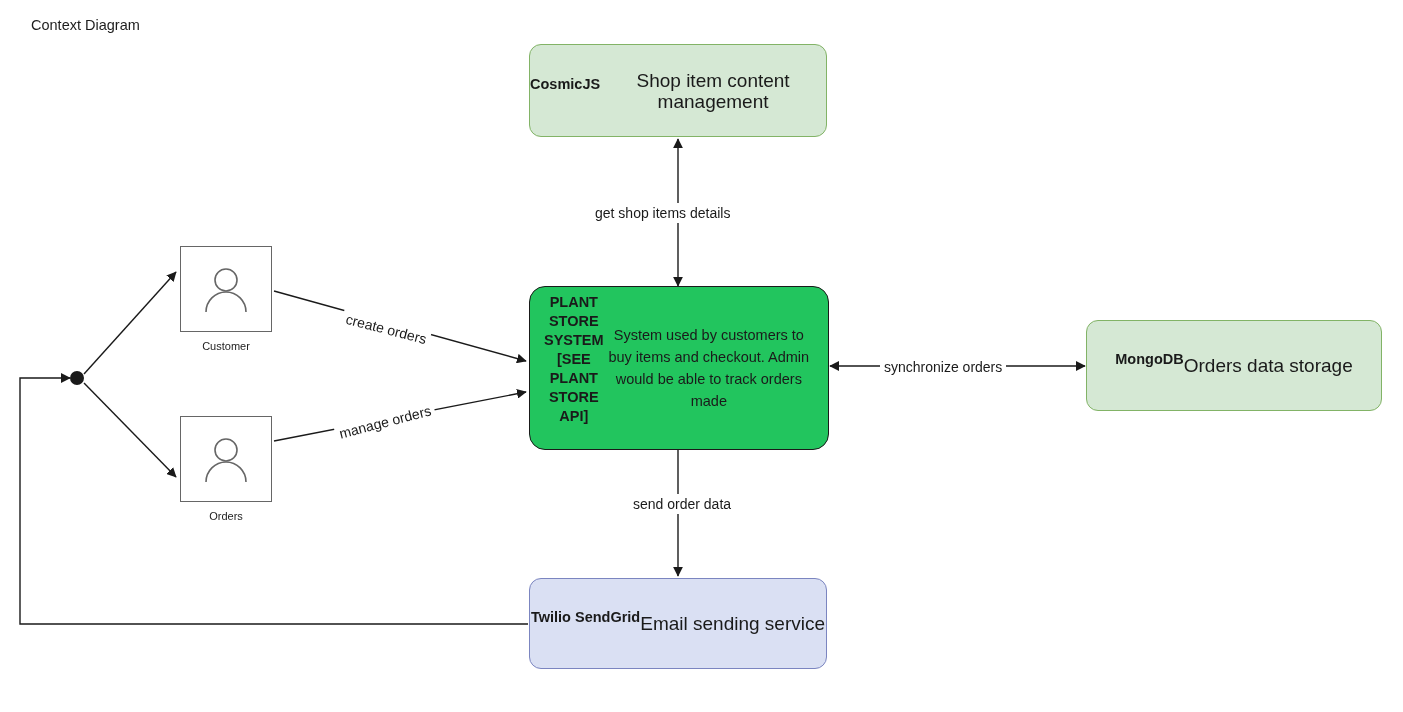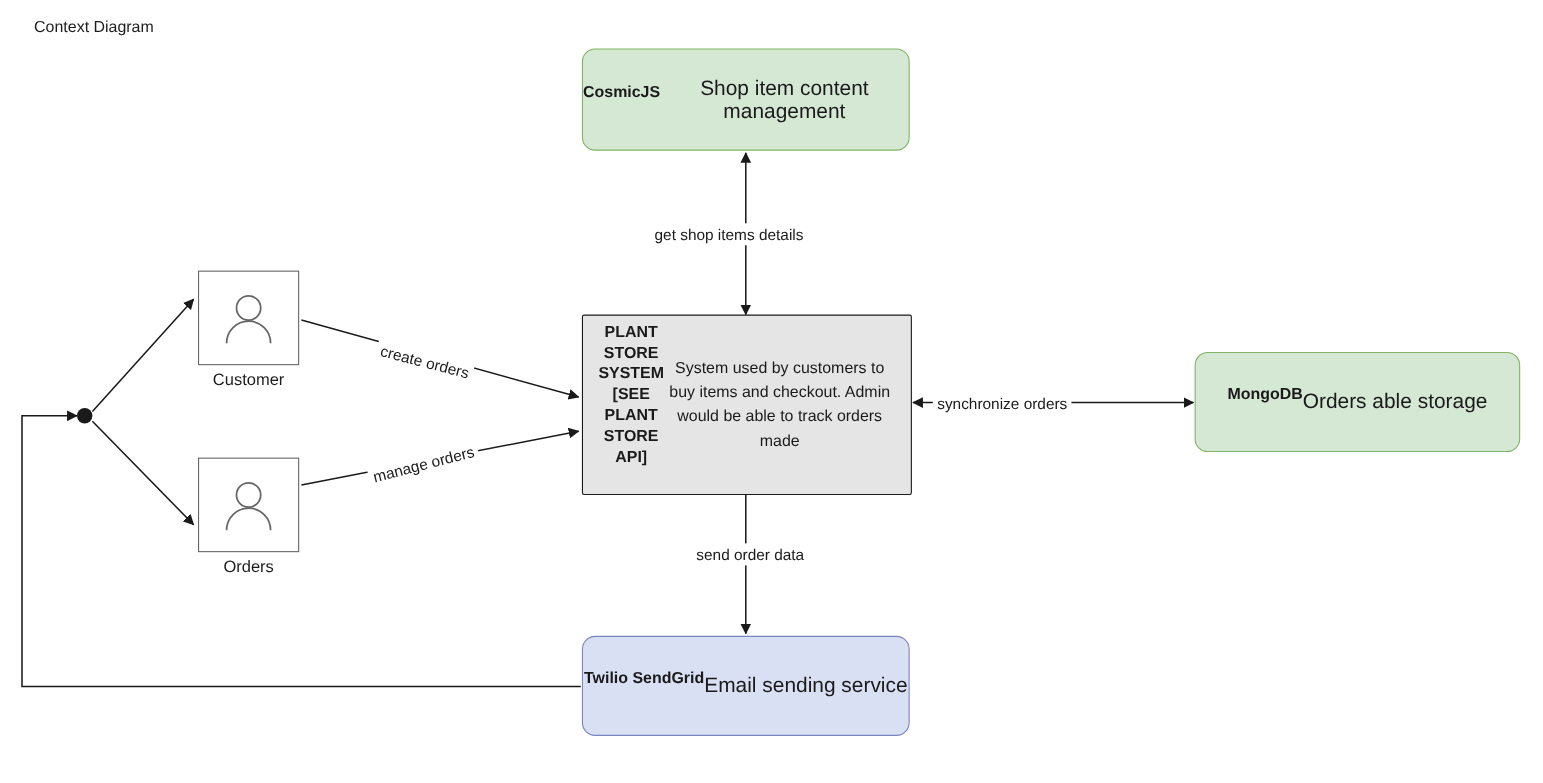--- a/index.html
+++ b/index.html
@@ -80,23 +80,23 @@
   
   .node.ext-purple {
     background: #dae0f3;
     border: 1.2px solid #7b85c0;
     border-radius: 12px;
   }
   .node.ext-purple .node-title { margin-bottom: 14px; }
 
   
   .node.system {
-    background: #e5e5e5;
+    background: #22c55e;
     border: 1.4px solid #1a1a1a;
-    border-radius: 2px;
+    border-radius: 16px;
     padding: 10px 14px;
   }
   .node.system .node-title {
     font-size: 14.5px;
     line-height: 19px;
     margin-bottom: 18px;
   }
   .node.system .node-desc {
     font-size: 14.5px;
     line-height: 22px;
@@ -113,21 +113,21 @@
     height: 86px;
     background: #ffffff;
     border: 1.4px solid #666666;
     display: flex;
     align-items: center;
     justify-content: center;
   }
   .actor-label {
     margin-top: 5px;
     text-align: center;
-    font-size: 15px;
+    font-size: 11px;
     line-height: 18px;
     color: #1d1d1d;
     white-space: nowrap;
   }
 
   
   .edge-label {
     position: absolute;
     z-index: 4;
     font-size: 14px;
@@ -172,38 +172,38 @@
 
     <line x1="84" y1="383" x2="176" y2="477" stroke="#1a1a1a" stroke-width="1.4" marker-end="url(#arrow)"></line>
   </svg>
 
   <div class="edge-label" style="left:591px; top:203px;">get shop items details</div>
 
   <div class="edge-label rot-down" style="left:341px; top:319px;">create orders</div>
 
   <div class="edge-label rot-up" style="left:334px; top:412px;">manage orders</div>
 
-  <div class="edge-label" style="left:848px; top:357px;">synchronize orders</div>
+  <div class="edge-label" style="left:880px; top:357px;">synchronize orders</div>
 
   <div class="edge-label" style="left:629px; top:494px;">send order data</div>
 
   <div class="node ext-green" style="left:529px; top:44px; width:298px; height:93px;">
     <div class="node-title">CosmicJS</div>
     <div class="node-desc">Shop item content management</div>
   </div>
 
   <div class="node system" style="left:529px; top:286px; width:300px; height:164px;">
     <div class="node-title">PLANT STORE SYSTEM
 [SEE PLANT STORE API]</div>
     <div class="node-desc">System used by customers to buy items and checkout. Admin would be able to track orders made</div>
   </div>
 
   <div class="node ext-green" style="left:1086px; top:320px; width:296px; height:91px;">
     <div class="node-title">MongoDB</div>
-    <div class="node-desc">Orders able storage</div>
+    <div class="node-desc">Orders data storage</div>
   </div>
 
   <div class="node ext-purple" style="left:529px; top:578px; width:298px; height:91px;">
     <div class="node-title">Twilio SendGrid</div>
     <div class="node-desc">Email sending service</div>
   </div>
 
   <div class="actor" style="left:180px; top:246px;">
     <div class="actor-box">
       <svg width="54" height="54" viewBox="0 0 54 54">

